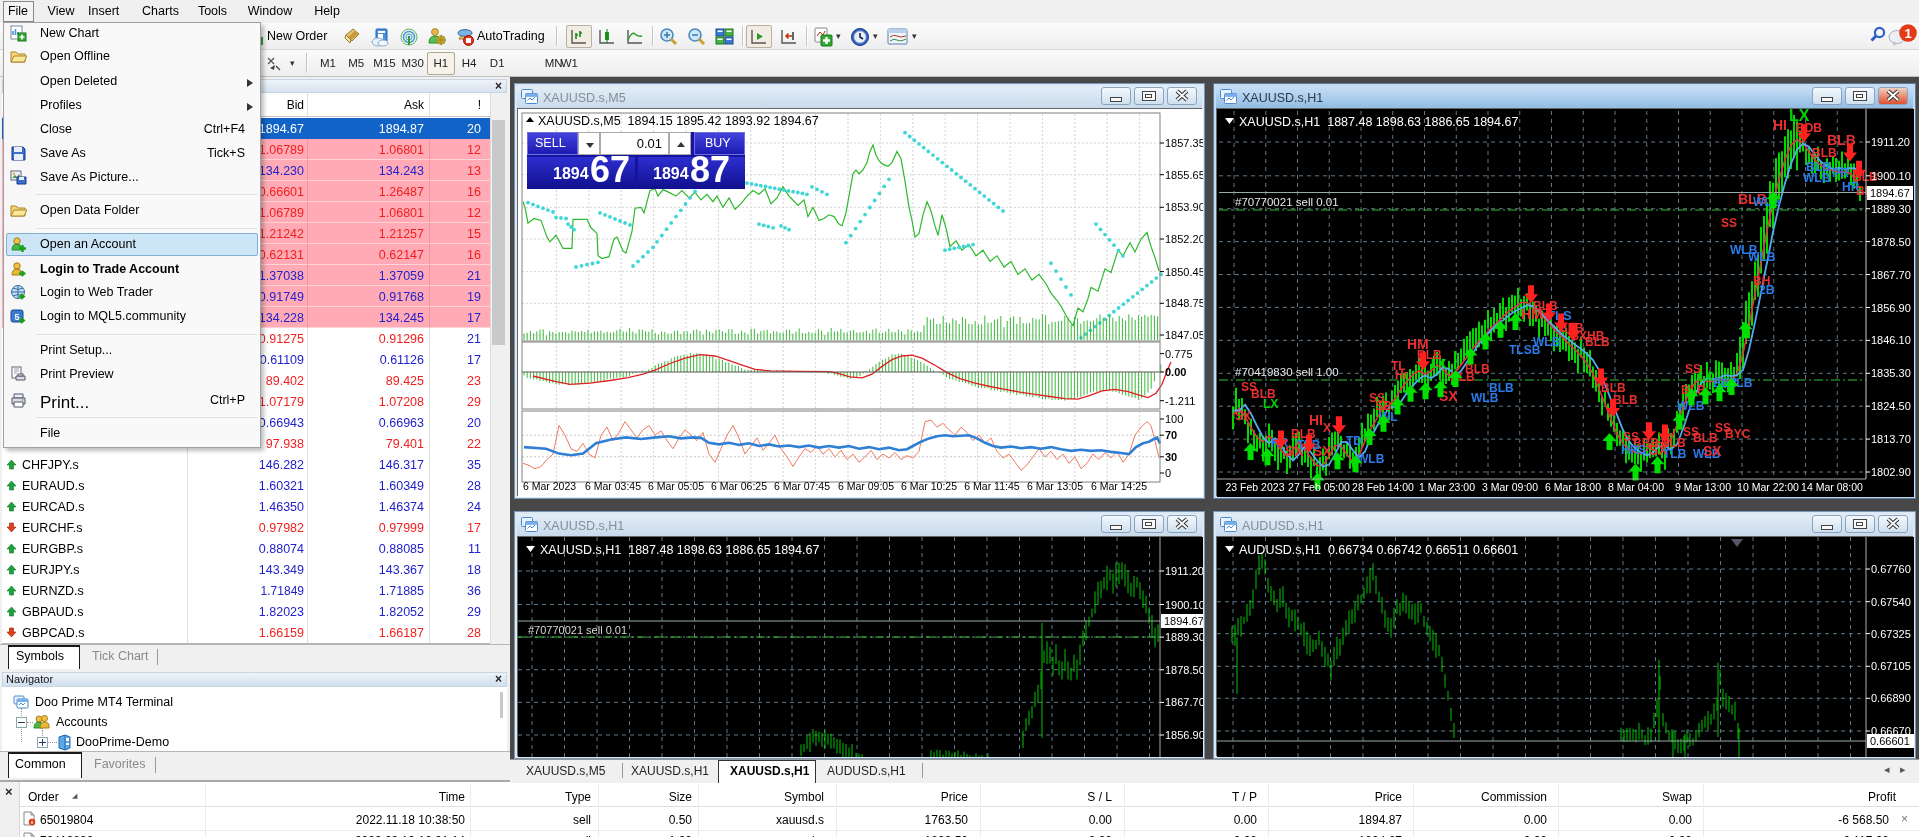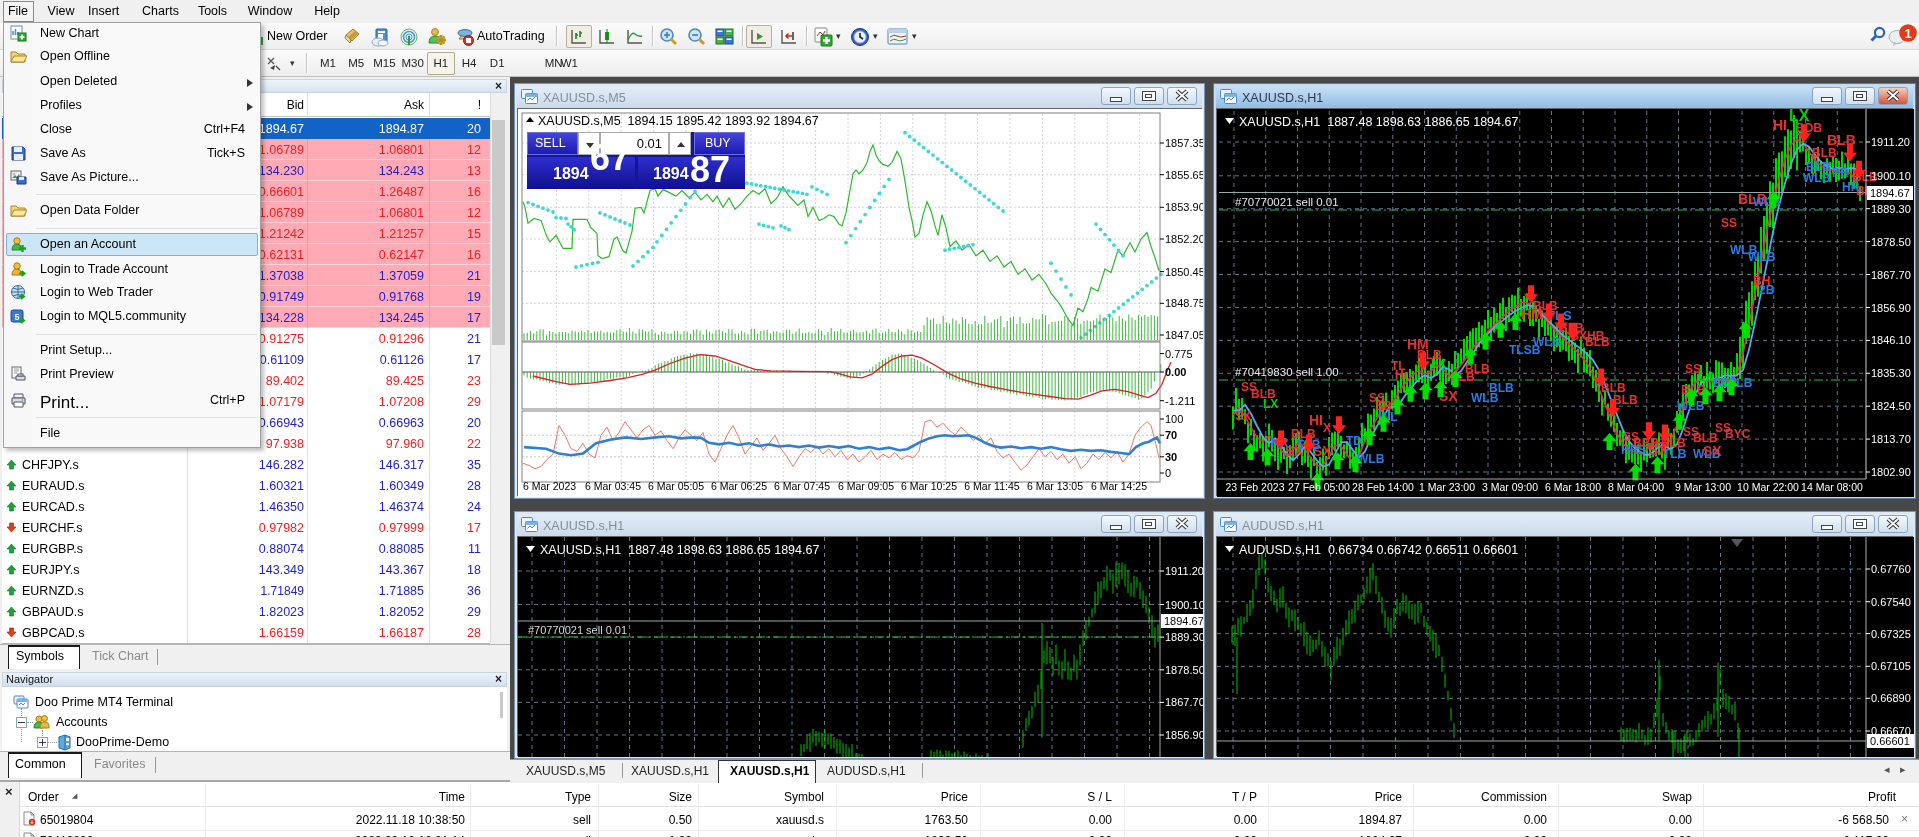--- a/index.html
+++ b/index.html
@@ -272,21 +272,21 @@
 <div class="a ell" style="left:22px;top:395px;font-size:12.5px;color:#000;">AUDCHF.s</div>
 <div class="a r ell" style="left:214px;top:395px;width:90px;color:#f02020;font-size:12.5px;">1.07179</div>
 <div class="a r ell" style="left:334px;top:395px;width:90px;color:#f02020;font-size:12.5px;">1.07208</div>
 <div class="a r ell" style="left:441px;top:395px;width:40px;color:#f02020;font-size:12.5px;">29</div>
 <div class="a ell" style="left:22px;top:416px;font-size:12.5px;color:#000;">AUDSGD.s</div>
 <div class="a r ell" style="left:214px;top:416px;width:90px;color:#2222cc;font-size:12.5px;">0.66943</div>
 <div class="a r ell" style="left:334px;top:416px;width:90px;color:#2222cc;font-size:12.5px;">0.66963</div>
 <div class="a r ell" style="left:441px;top:416px;width:40px;color:#2222cc;font-size:12.5px;">20</div>
 <div class="a ell" style="left:22px;top:437px;font-size:12.5px;color:#000;">CADJPY.s</div>
 <div class="a r ell" style="left:214px;top:437px;width:90px;color:#f02020;font-size:12.5px;">97.938</div>
-<div class="a r ell" style="left:334px;top:437px;width:90px;color:#f02020;font-size:12.5px;">97.960</div>
+<div class="a r ell" style="left:334px;top:437px;width:90px;color:#f02020;font-size:12.5px;">79.401</div>
 <div class="a r ell" style="left:441px;top:437px;width:40px;color:#f02020;font-size:12.5px;">22</div>
 <div class="a" style="left:6px;top:459px;width:11px;height:11px;"><svg width="11" height="11" viewBox="0 0 11 11" style="">
       <path d="M5.5 1 L10 6 L7.5 6 L7.5 10 L3.5 10 L3.5 6 L1 6 Z" fill="#1fa03c" stroke="#0a7a24" stroke-width="0.6"></path>
     </svg></div>
 <div class="a ell" style="left:22px;top:458px;font-size:12.5px;color:#000;">CHFJPY.s</div>
 <div class="a r ell" style="left:214px;top:458px;width:90px;color:#2222cc;font-size:12.5px;">146.282</div>
 <div class="a r ell" style="left:334px;top:458px;width:90px;color:#2222cc;font-size:12.5px;">146.317</div>
 <div class="a r ell" style="left:441px;top:458px;width:40px;color:#2222cc;font-size:12.5px;">35</div>
 <div class="a" style="left:6px;top:480px;width:11px;height:11px;"><svg width="11" height="11" viewBox="0 0 11 11" style="">
       <path d="M5.5 1 L10 6 L7.5 6 L7.5 10 L3.5 10 L3.5 6 L1 6 Z" fill="#1fa03c" stroke="#0a7a24" stroke-width="0.6"></path>
@@ -1195,21 +1195,21 @@
 <div class="a" style="left:600px;top:132px;width:69px;height:23px;background:#fff;border:1px solid #aaa;"></div>
 <div class="a r ell" style="left:612px;top:136px;width:50px;font-size:13px;color:#000;">0.01</div>
 <div class="a" style="left:669px;top:132px;width:22px;height:23px;background:#fff;border:1px solid #aaa;"><svg width="22" height="23" viewBox="0 0 22 23" style="">
       <path d="M7 14 l4 -5 l4 5 z" fill="#333"></path>
     </svg></div>
 <div class="a" style="left:694px;top:132px;width:51px;height:23px;background:linear-gradient(#4444dc,#1b1bb4);border:1px solid #7070dc;"></div>
 <div class="a ell" style="left:705px;top:136px;color:#fff;font-size:12.5px;">BUY</div>
 <div class="a" style="left:527px;top:157px;width:108px;height:32px;background:linear-gradient(#2e2ed0,#10108e);"></div>
 <div class="a" style="left:638px;top:157px;width:107px;height:32px;background:linear-gradient(#2e2ed0,#10108e);"></div>
 <div class="a ell" style="left:553px;top:165px;color:#fff;font-size:16px;font-weight:bold;">1894</div>
-<div class="a ell" style="left:590px;top:137px;color:#fff;font-size:36px;font-weight:bold;">67</div>
+<div class="a ell" style="left:590px;top:149px;color:#fff;font-size:36px;font-weight:bold;">67</div>
 <div class="a ell" style="left:653px;top:165px;color:#fff;font-size:16px;font-weight:bold;">1894</div>
 <div class="a ell" style="left:690px;top:149px;color:#fff;font-size:36px;font-weight:bold;">87</div>
 <div class="a" style="left:1216px;top:108px;width:697px;height:388px;border:1px solid #666;background:#000;"><svg width="697" height="388" viewBox="0 0 697 388" style="">
       <rect x="0" y="0" width="697" height="388" fill="#000"></rect>
       <line x1="17.0" y1="2" x2="17.0" y2="370" stroke="#5f7788" stroke-width="1" stroke-dasharray="4,4"></line>
       <line x1="48.75" y1="2" x2="48.75" y2="370" stroke="#5f7788" stroke-width="1" stroke-dasharray="4,4"></line>
       <line x1="80.5" y1="2" x2="80.5" y2="370" stroke="#5f7788" stroke-width="1" stroke-dasharray="4,4"></line>
       <line x1="112.25" y1="2" x2="112.25" y2="370" stroke="#5f7788" stroke-width="1" stroke-dasharray="4,4"></line>
       <line x1="144.0" y1="2" x2="144.0" y2="370" stroke="#5f7788" stroke-width="1" stroke-dasharray="4,4"></line>
       <line x1="175.75" y1="2" x2="175.75" y2="370" stroke="#5f7788" stroke-width="1" stroke-dasharray="4,4"></line>
@@ -2077,21 +2077,21 @@
       <path d="M1 14 l3 -6 h13 l-3 6 z" fill="#fbe79a" stroke="#a8842a"></path>
     </svg></div>
 <div class="a" style="left:36px;top:228px;width:221px;height:1px;background:#e0e0e0;"></div>
 <div class="a" style="left:6px;top:233px;width:252px;height:23px;background:#cde6f7;border:1px solid #84aed6;border-radius:2px;"></div>
 <div class="a ell" style="left:40px;top:237px;font-size:12.5px;color:#000;">Open an Account</div>
 <div class="a" style="left:10px;top:236px;width:17px;height:17px;"><svg width="17" height="17" viewBox="0 0 17 17" style="">
       <circle cx="7" cy="5" r="3.2" fill="#f0c040" stroke="#a87820"></circle>
       <path d="M2 14 Q2 8 7 8 Q11 8 11 12 L11 14 Z" fill="#46b846" stroke="#2a8a2a"></path>
       <path d="M12.5 9 V16 M9 12.5 H16" stroke="#18a018" stroke-width="2.4"></path>
     </svg></div>
-<div class="a ell" style="left:40px;top:262px;font-size:12.5px;color:#000;">Login to Trade Account</div>
+<div class="a ell" style="left:40px;top:262px;font-size:12.5px;color:#000;font-weight:bold;">Login to Trade Account</div>
 <div class="a" style="left:10px;top:261px;width:17px;height:17px;"><svg width="17" height="17" viewBox="0 0 17 17" style="">
       <circle cx="7" cy="5" r="3.2" fill="#f0c040" stroke="#a87820"></circle>
       <path d="M2 14 Q2 8 7 8 Q11 8 11 12 L11 14 Z" fill="#e8b830" stroke="#a87820"></path>
       <path d="M9 12.5 h5 m-2.5 -2.5 l3 2.5 l-3 2.5" stroke="#18a018" stroke-width="2" fill="none"></path>
     </svg></div>
 <div class="a ell" style="left:40px;top:285px;font-size:12.5px;color:#000;">Login to Web Trader</div>
 <div class="a" style="left:10px;top:284px;width:17px;height:17px;"><svg width="17" height="17" viewBox="0 0 17 17" style="">
       <circle cx="8" cy="8" r="6.5" fill="#bfe0f8" stroke="#3a6a9a"></circle>
       <path d="M8 1.5 v13 M1.5 8 h13 M3 4 q5 3 10 0 M3 12 q5 -3 10 0" stroke="#3a6a9a" fill="none"></path>
       <path d="M9 12.5 h4 m-2 -2.5 l3 2.5 l-3 2.5" stroke="#18a018" stroke-width="2" fill="none"></path>

